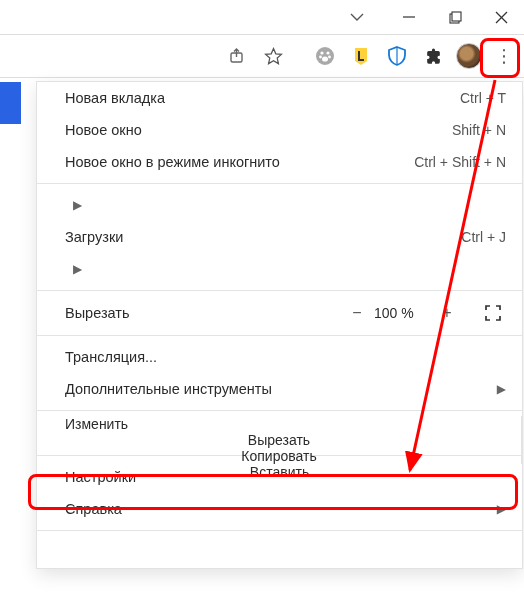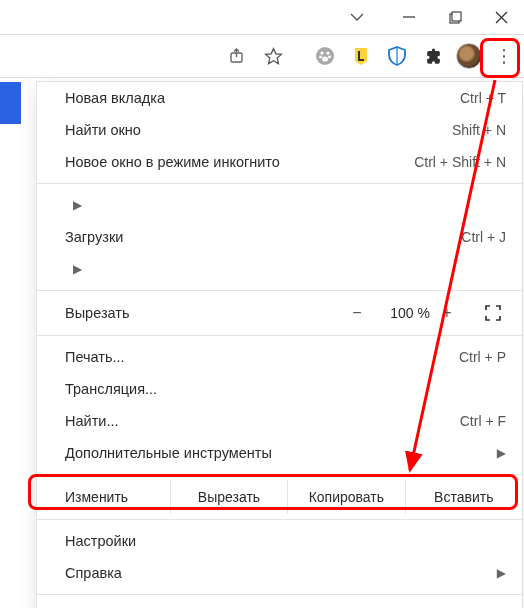--- a/index.html
+++ b/index.html
@@ -99,27 +99,28 @@
 
   .zoomrow {
     display: flex;
     align-items: center;
     height: 34px;
     padding: 0 8px 0 28px;
   }
   .zoomrow .label { flex: 1; }
   .zoomctl { display: flex; align-items: center; gap: 0; }
   .zbtn { width: 34px; text-align: center; color:#555; font-size: 16px; }
-  .zval { width: 56px; text-align: right; font-size: 14px; }
+  .zval { width: 56px; text-align: left; font-size: 14px; }
   .fsbtn { width: 42px; text-align: center; margin-left: 8px; }
 
   .editrow {
     display: flex;
     height: 34px;
     align-items: stretch;
+    flex-direction: column;
   }
   .editcell {
     flex: 1;
     display: flex;
     align-items: center;
     justify-content: center;
     border-right: 1px solid #e4e4e4;
     font-size: 14px;
   }
   .editcell.first { justify-content: flex-start; padding-left: 28px; flex: 0.9; }
@@ -209,21 +210,21 @@
 </div>
 
 <div class="bluebar"></div>
 
 <div class="menu">
   <div class="mrow">
     <span class="label">Новая вкладка</span>
     <span class="shortcut">Ctrl + T</span>
   </div>
   <div class="mrow">
-    <span class="label">Найти окно</span>
+    <span class="label">Новое окно</span>
     <span class="shortcut">Shift + N</span>
   </div>
   <div class="mrow">
     <span class="label">Новое окно в режиме инкогнито</span>
     <span class="shortcut">Ctrl + Shift + N</span>
   </div>
   <div class="sep"></div>
   <div class="mrow">
     <span class="arrow">▶</span>
   </div>
@@ -243,29 +244,21 @@
       <div class="zbtn">+</div>
       <div class="fsbtn">
         <svg width="16" height="16" viewBox="0 0 16 16" style="margin:auto">
             <path d="M1 5V1h4 M15 5V1h-4 M1 11v4h4 M15 11v4h-4" stroke="#333" stroke-width="1.7" fill="none"></path>
           </svg>
       </div>
     </div>
   </div>
   <div class="sep"></div>
   <div class="mrow">
-    <span class="label">Печать...</span>
-    <span class="shortcut">Ctrl + P</span>
-  </div>
-  <div class="mrow">
     <span class="label">Трансляция...</span>
-  </div>
-  <div class="mrow">
-    <span class="label">Найти...</span>
-    <span class="shortcut">Ctrl + F</span>
   </div>
   <div class="mrow">
     <span class="label">Дополнительные инструменты</span>
     <span class="arrow">▶</span>
   </div>
   <div class="sep"></div>
   <div class="editrow">
     <div class="editcell first">Изменить</div>
     <div class="editcell">Вырезать</div>
     <div class="editcell">Копировать</div>

